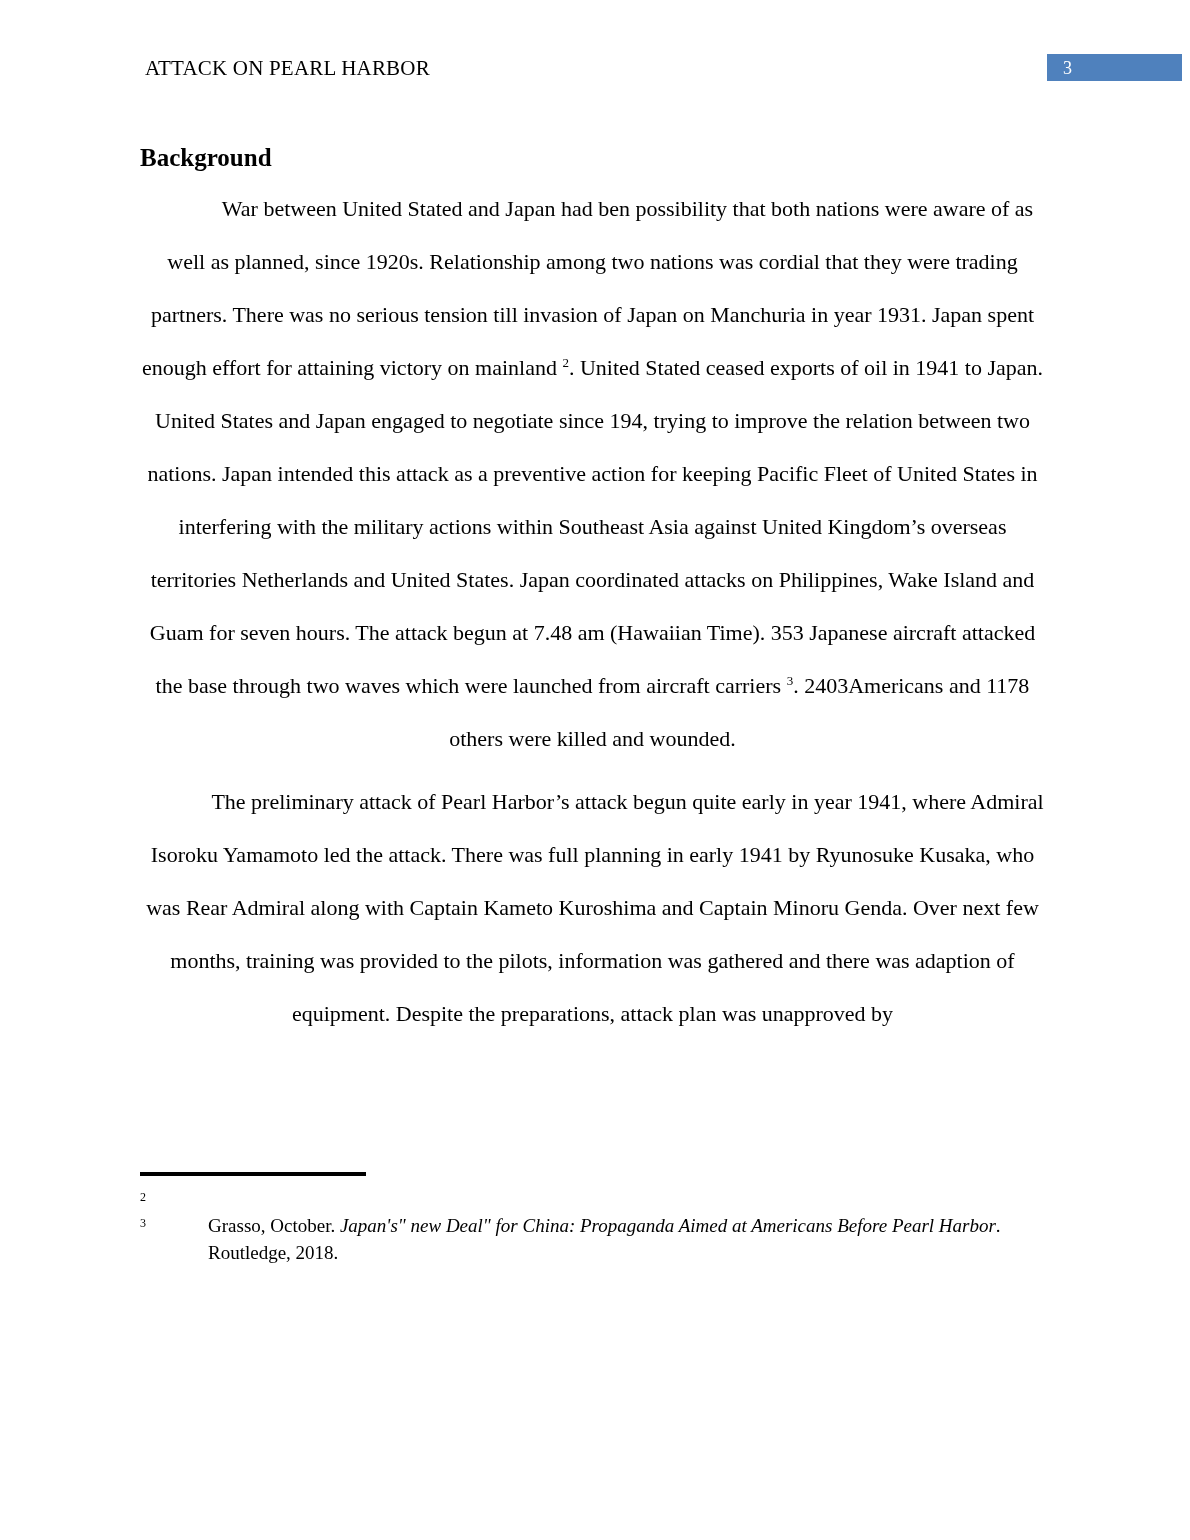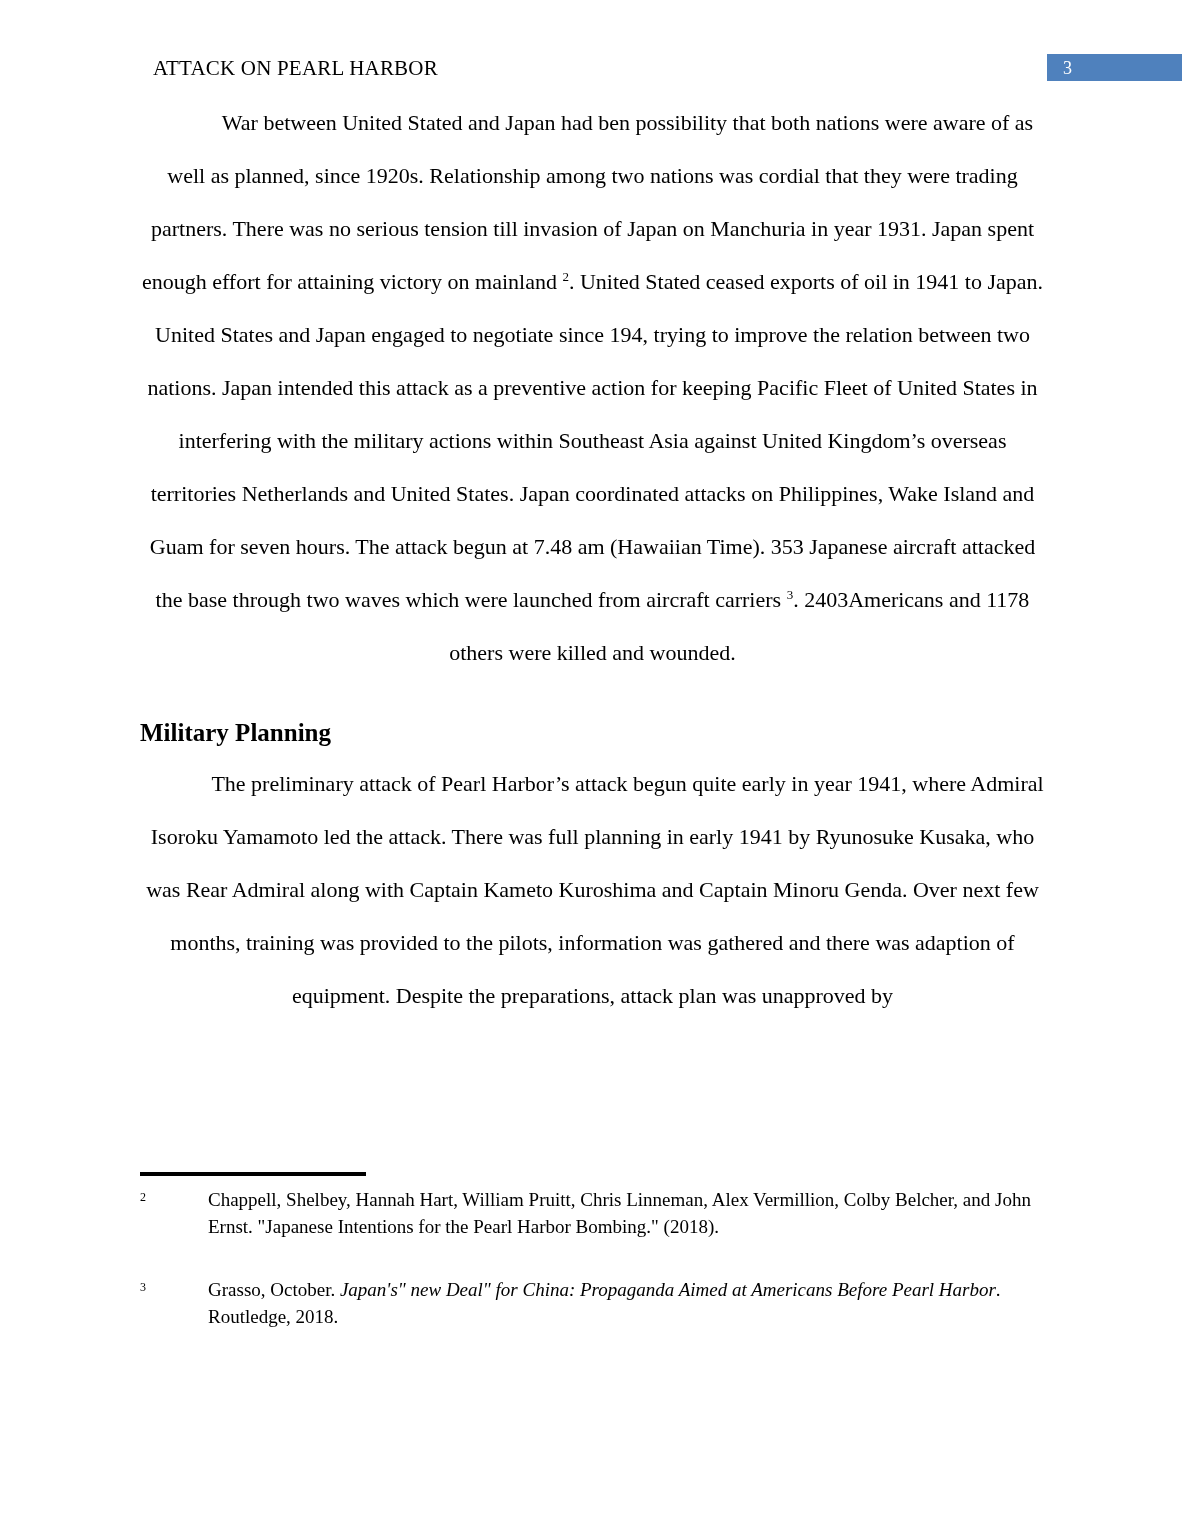--- a/index.html
+++ b/index.html
@@ -17,21 +17,21 @@
     width: 1190px;
     height: 1540px;
     padding: 52px 145px 0 140px;
   }
   .page-header {
     position: relative;
     height: 34px;
   }
   .running-head {
     position: absolute;
-    left: 13px;
+    left: 5px;
     top: 4px;
     font-size: 21px;
     letter-spacing: 0.2px;
     white-space: nowrap;
   }
   .page-number-bar {
     position: absolute;
     top: 2px;
     right: -137px; 
     width: 135px;
@@ -100,34 +100,34 @@
 
   <header class="page-header">
     <div class="running-head">ATTACK ON PEARL HARBOR</div>
     <div class="page-number-bar">
       <span>3</span>
     </div>
   </header>
 
   <main>
 
+    <h2 class="section-heading">Background</h2>
 
     <p class="body-para"><span>War between United Stated and Japan had ben possibility that both nations were aware of as well as planned, since 1920s. Relationship among two nations was cordial that they were trading partners. There was no serious tension till invasion of Japan on Manchuria in year 1931. Japan spent enough effort for attaining victory on mainland </span><sup class="fn-ref">2</sup><span>. United Stated ceased exports of oil in 1941 to Japan. United States and Japan engaged to negotiate since 194, trying to improve the relation between two nations. Japan intended this attack as a preventive action for keeping Pacific Fleet of United States in interfering with the military actions within Southeast Asia against United Kingdom’s overseas territories Netherlands and United States. Japan coordinated attacks on Philippines, Wake Island and Guam for seven hours. The attack begun at 7.48 am (Hawaiian Time). 353 Japanese aircraft attacked the base through two waves which were launched from aircraft carriers </span><sup class="fn-ref">3</sup><span>. 2403Americans and 1178 others were killed and wounded.</span></p>
 
-    <h2 class="section-heading second">Military Planning</h2>
 
     <p class="body-para"><span>The preliminary attack of Pearl Harbor’s attack begun quite early in year 1941, where Admiral Isoroku Yamamoto led the attack. There was full planning in early 1941 by Ryunosuke Kusaka, who was Rear Admiral along with Captain Kameto Kuroshima and Captain Minoru Genda. Over next few months, training was provided to the pilots, information was gathered and there was adaption of equipment. Despite the preparations, attack plan was unapproved by</span></p>
 
   </main>
 
   <footer class="footnotes">
     <div class="fn-sep"></div>
 
     <div class="footnote">
-      <sup class="fn-marker">2</sup><span> Chappell, Shelbey, Hannah Hart, William Pruitt, Chris Linneman, Alex Vermillion, Colby Belcher, and John Ernst. "Japanese Intentions for the Pearl Harbor Bombing." (2018).</span>
+      <sup class="fn-marker">2</sup>
     </div>
 
     <div class="footnote">
       <sup class="fn-marker">3</sup><span> Grasso, October. </span><span class="italic">Japan's" new Deal" for China: Propaganda Aimed at Americans Before Pearl Harbor</span><span>. Routledge, 2018.</span>
     </div>
   </footer>
 
 </div>
 
 </body></html>

